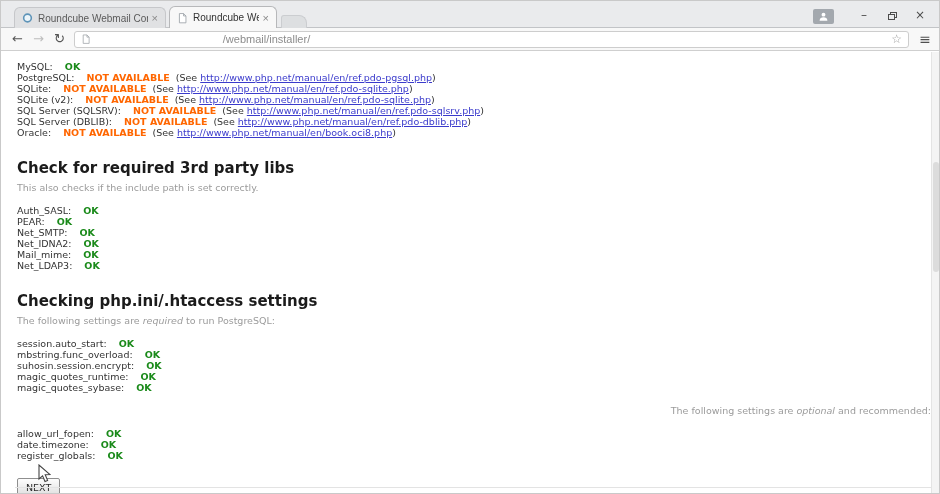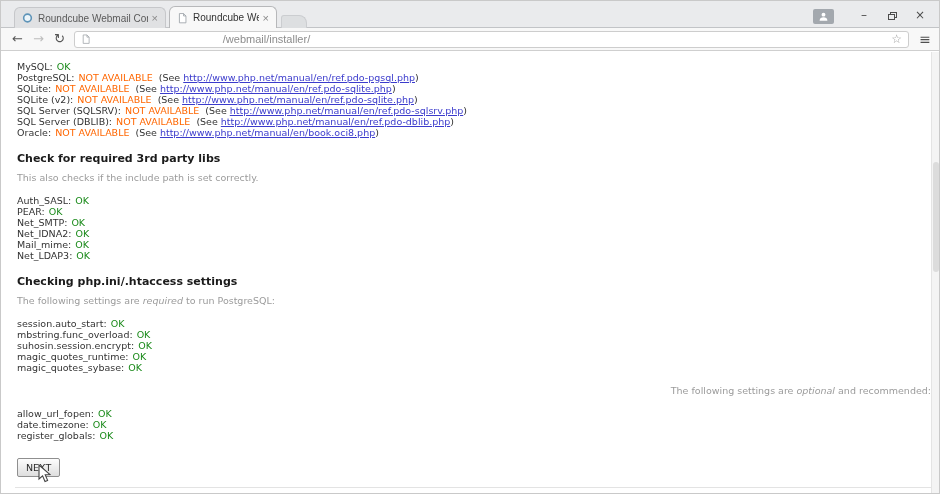--- a/index.html
+++ b/index.html
@@ -65,26 +65,26 @@
   .menu-btn { width:20px; text-align:center; color:#4f4f4f; font-size:14px;
     font-family:"DejaVu Sans", sans-serif; }
 
   
   .content {
     position:absolute; top:51px; left:0; right:8px; bottom:0; background:#fff;
     padding:9px 0 0 16px; font-family:"DejaVu Sans", sans-serif;
     font-size:9.5px; line-height:11px; color:#333; overflow:hidden;
   }
   .crow { white-space:nowrap; height:11px; }
-  .st { font-weight:normal; margin-left:4px; }
+  .st { font-weight:bold; margin-left:12px; }
   .st.ok { color:#1a8a1a; }
   .st.na { color:#ff6600; }
   .see { margin-left:6px; color:#333; }
   .link { color:#3b3bcc; text-decoration:underline; cursor:pointer; }
-  h3.section { font-size:11px; font-weight:bold; color:#1b1b1b; margin:14px 0 0; line-height:13px; }
+  h3.section { font-size:15px; font-weight:bold; color:#1b1b1b; margin:24px 0 0; line-height:13px; }
   .note { color:#9b9b9b; margin-top:7px; }
   .note em { font-style:italic; }
   .grp { margin-top:12px; }
   .next-btn {
     margin-top:17px; display:inline-block; padding:3px 8px 3px;
     font-family:"DejaVu Sans", sans-serif; font-size:9.5px; color:#2b2b2b;
     background:linear-gradient(#fdfdfd,#dedede); border:1px solid #8f8f8f; border-radius:2px;
   }
   .footer-rule { position:absolute; left:14px; right:0; bottom:5px; border-top:1px solid #e3e3e3; }
 

